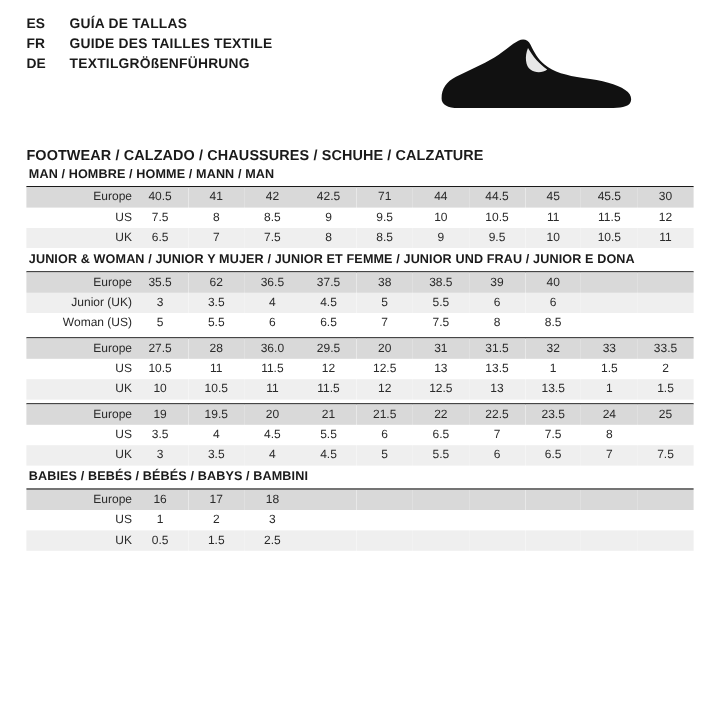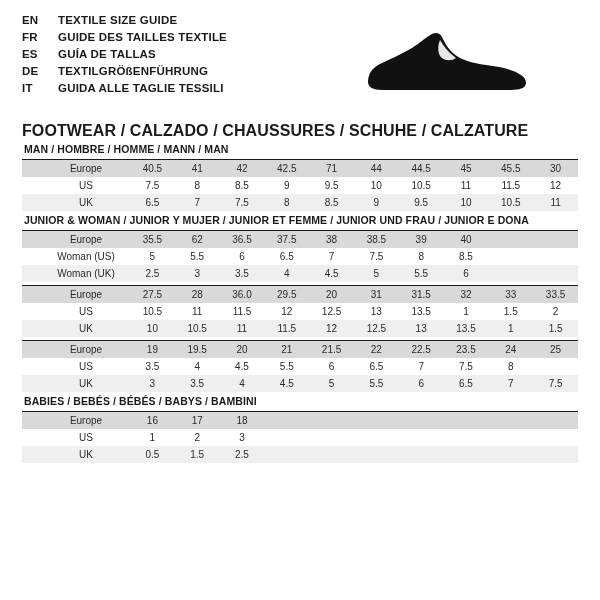--- a/index.html
+++ b/index.html
@@ -49,21 +49,21 @@
 
   .shoe {
     position: absolute;
     right: 48px;
     top: 16px;
     width: 170px;
     height: 70px;
   }
 
   .section-title {
-    font-size: 16px;
+    font-size: 12px;
     font-weight: bold;
     letter-spacing: 0.1px;
     margin-top: 12px;
   }
 
   
   .block {
     margin-top: 3px;
   }
   .block-title {
@@ -86,22 +86,22 @@
   table.size td {
     height: 17px;
     line-height: 17px;
     padding: 0;
     text-align: center;
     color: #2a2a2a;
     overflow: hidden;
     white-space: nowrap;
   }
   table.size td.lbl {
-    text-align: center;
-    padding-left: 20px;
+    text-align: right;
+    padding-left: 0;
     width: 88px;
     color: #2a2a2a;
   }
   tr.shade td {
     background: #d9d9d9;
   }
   tr.plain td {
     background: #ffffff;
   }
   tr.alt td {
@@ -110,38 +110,30 @@
 </style>
 </head>
 <body>
 
 <div class="page">
 
   <div class="header">
     <table class="lang-table">
       <tbody>
         <tr>
-          <td class="lang-code">EN</td>
-          <td class="lang-name">TEXTILE SIZE GUIDE</td>
+          <td class="lang-code">ES</td>
+          <td class="lang-name">GUÍA DE TALLAS</td>
         </tr>
         <tr>
           <td class="lang-code">FR</td>
           <td class="lang-name">GUIDE DES TAILLES TEXTILE</td>
         </tr>
         <tr>
-          <td class="lang-code">ES</td>
-          <td class="lang-name">GUÍA DE TALLAS</td>
-        </tr>
-        <tr>
           <td class="lang-code">DE</td>
           <td class="lang-name">TEXTILGRÖßENFÜHRUNG</td>
-        </tr>
-        <tr>
-          <td class="lang-code">IT</td>
-          <td class="lang-name">GUIDA ALLE TAGLIE TESSILI</td>
         </tr>
       </tbody>
     </table>
 
     <svg class="shoe" viewBox="0 0 170 70" aria-hidden="true">
       <path fill="#111111" d="M8,52 C8,44 12,38 20,34 C30,29 42,24 52,18 C60,13 66,7 72,4 C76,2 80,3 82,7 C85,13 88,19 94,24 C101,30 112,33 126,35 C142,37 154,40 161,45 C166,48 167,53 165,56 C163,59 157,60 148,60 L22,60 C13,60 8,57 8,52 Z"></path>
       <path fill="#ffffff" d="M80,10 C84,17 89,23 96,28 C92,31 86,31 82,28 C78,25 77,17 80,10 Z" opacity="0.9"></path>
     </svg>
   </div>
 
@@ -206,43 +198,43 @@
               <td>62</td>
               <td>36.5</td>
               <td>37.5</td>
               <td>38</td>
               <td>38.5</td>
               <td>39</td>
               <td>40</td>
               <td></td>
               <td></td>
             </tr>
-            <tr class="plain">
-              <td class="lbl">Woman (US)</td>
-              <td>5</td>
-              <td>5.5</td>
-              <td>6</td>
-              <td>6.5</td>
-              <td>7</td>
-              <td>7.5</td>
-              <td>8</td>
-              <td>8.5</td>
-              <td></td>
-              <td></td>
-            </tr>
-            <tr class="alt">
-              <td class="lbl">Woman (UK)</td>
-              <td>2.5</td>
+            <tr class="alt">
+              <td class="lbl">Junior (UK)</td>
               <td>3</td>
               <td>3.5</td>
               <td>4</td>
               <td>4.5</td>
               <td>5</td>
               <td>5.5</td>
               <td>6</td>
+              <td>6</td>
+              <td></td>
+              <td></td>
+            </tr>
+            <tr class="plain">
+              <td class="lbl">Woman (US)</td>
+              <td>5</td>
+              <td>5.5</td>
+              <td>6</td>
+              <td>6.5</td>
+              <td>7</td>
+              <td>7.5</td>
+              <td>8</td>
+              <td>8.5</td>
               <td></td>
               <td></td>
             </tr>
           </tbody>
         </table>
       </div>
       <div class="block">
         <div class="rule"></div>
         <table class="size">
           <tbody>

